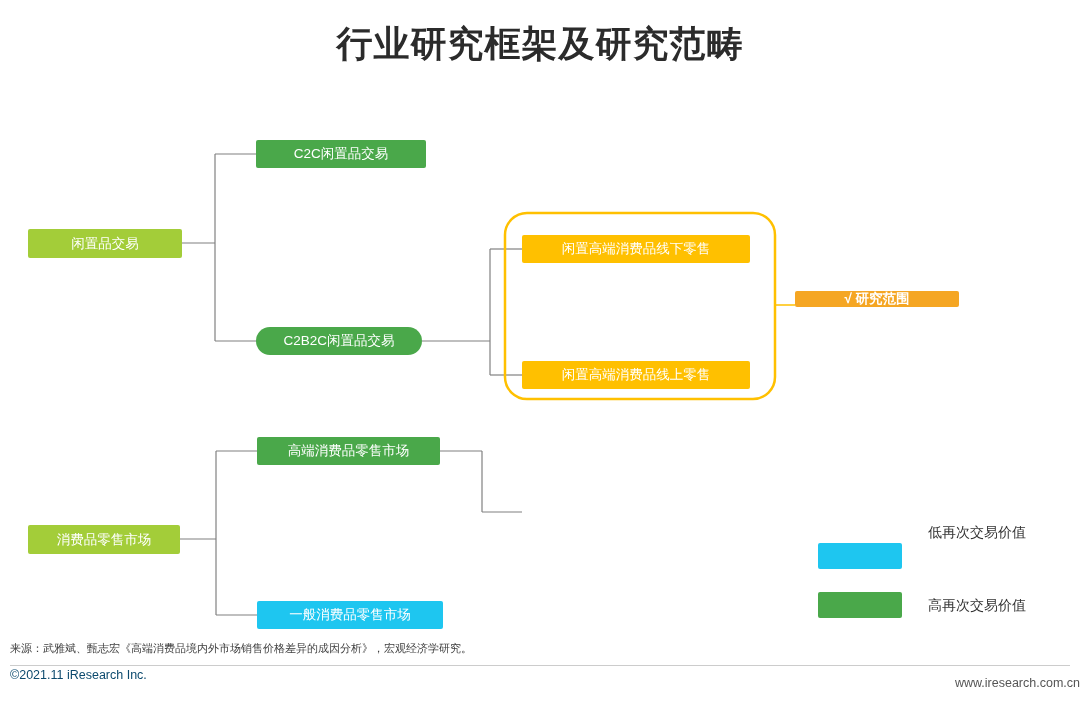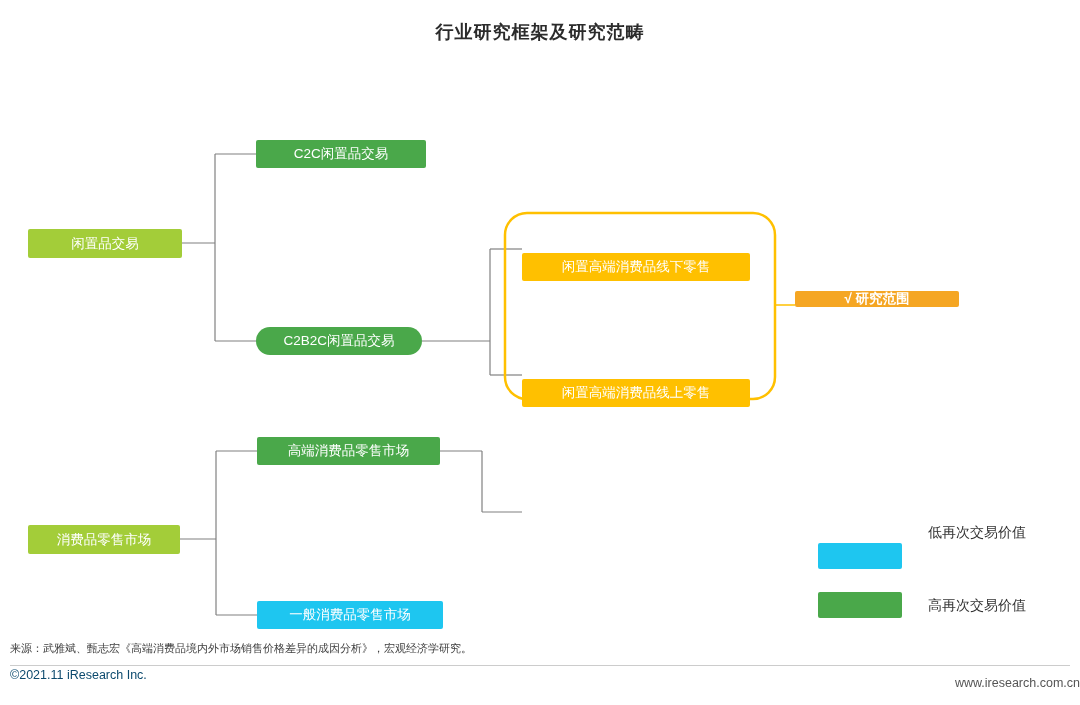--- a/index.html
+++ b/index.html
@@ -18,40 +18,40 @@
     position: relative;
     width: 1080px;
     height: 705px;
   }
   #title {
     position: absolute;
     top: 20px;
     left: 0;
     width: 1080px;
     text-align: center;
-    font-size: 18px;
+    font-size: 36px;
     font-weight: bold;
     color: #2b2b2b;
     letter-spacing: 1px;
     font-family: Liberation Mono, monospace;
   }
   .node {
     position: absolute;
     box-sizing: border-box;
     display: flex;
     align-items: center;
     justify-content: center;
     font-size: 13.5px;
     color: #ffffff;
     white-space: nowrap;
     border-radius: 2px;
   }
   .node.green-light { background: #a3cd39; }
   .node.green-dark  { background: #4aa84a; }
-  .node.yellow      { background: #ffc000; margin-top: 18px; }
+  .node.yellow      { background: #ffc000; }
   .node.orange      { background: #f5a623; font-weight: bold; }
   .node.gray        { background: #d9d9d9; color: #404040; }
   .node.cyan        { background: #1ec6f0; }
 
   svg.lines {
     position: absolute;
     top: 0;
     left: 0;
     width: 1080px;
     height: 705px;

